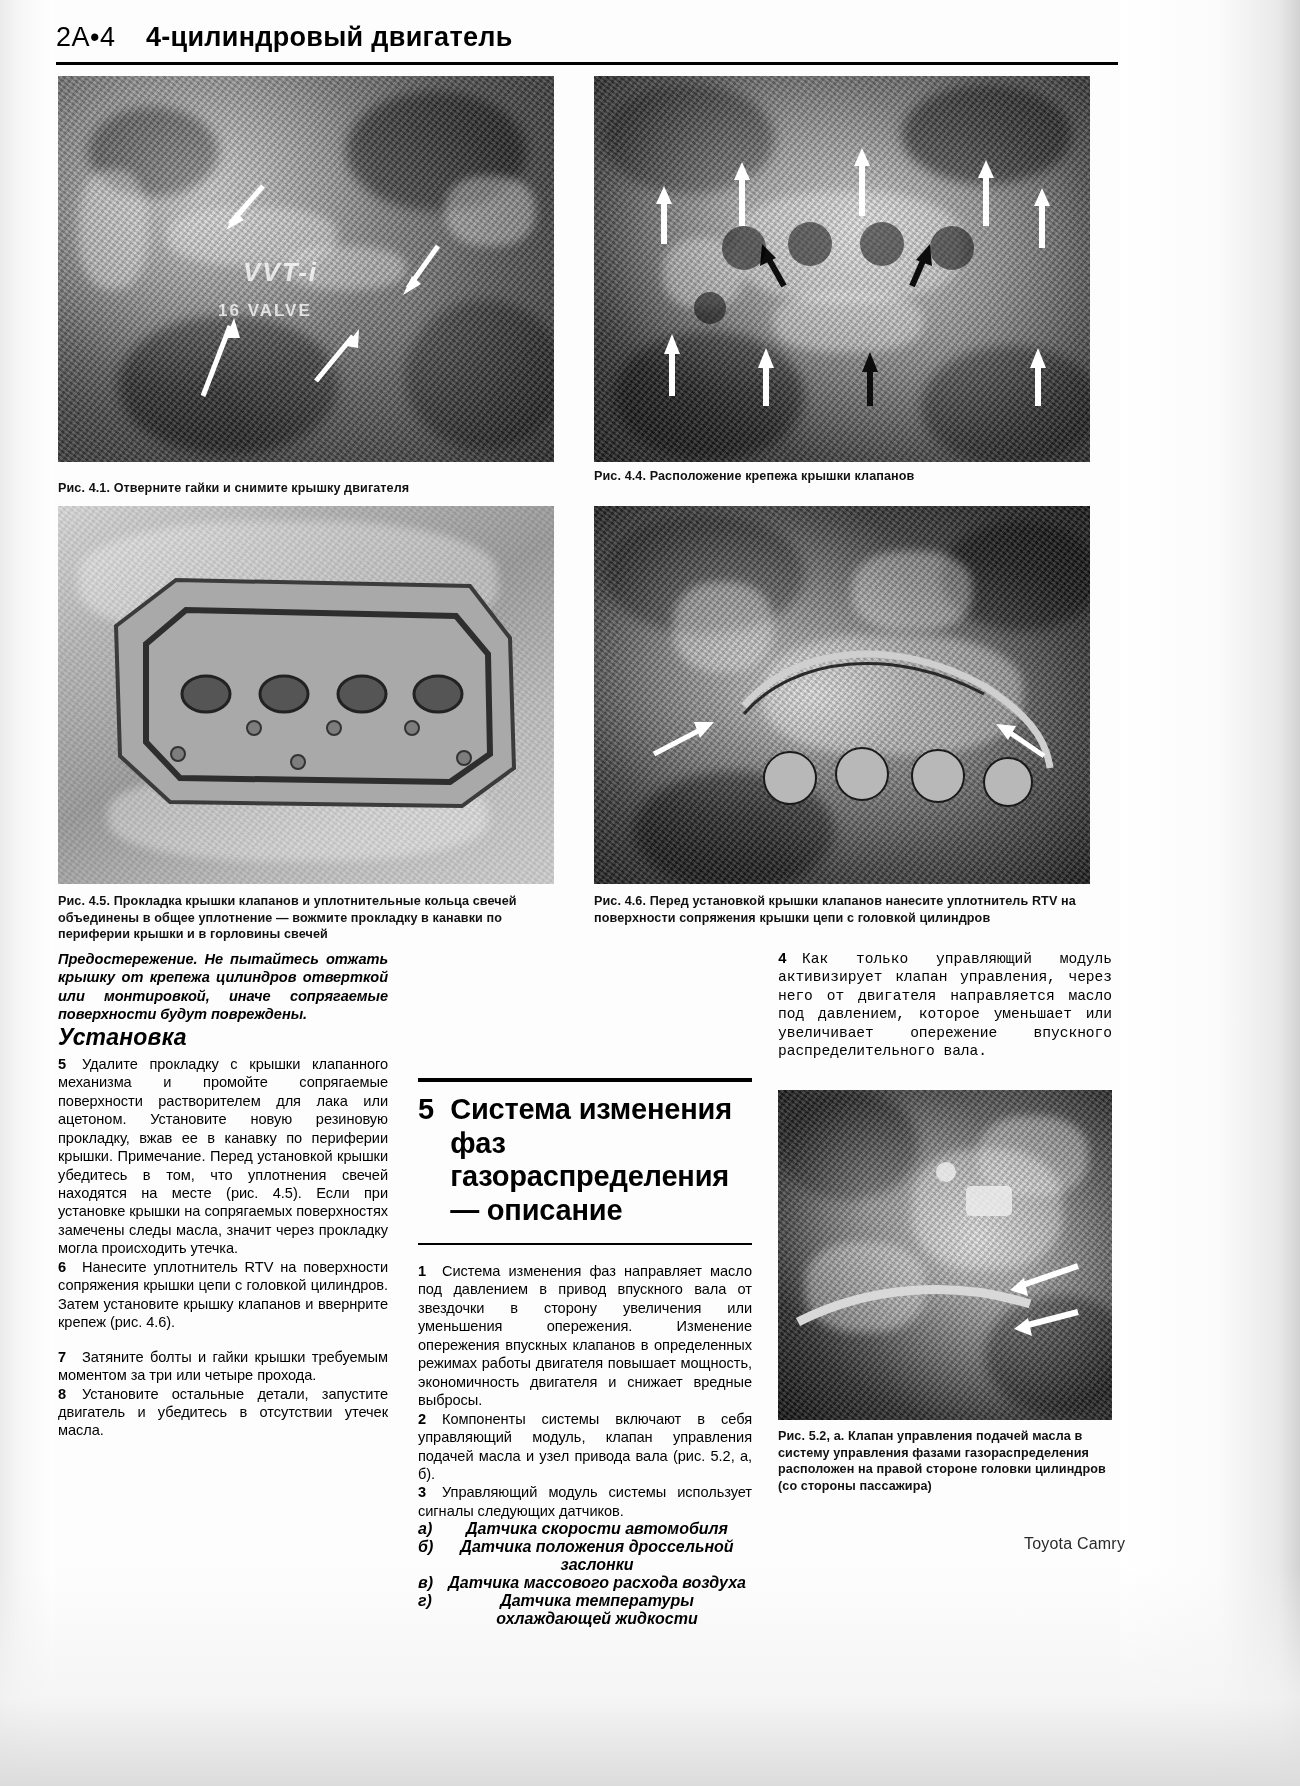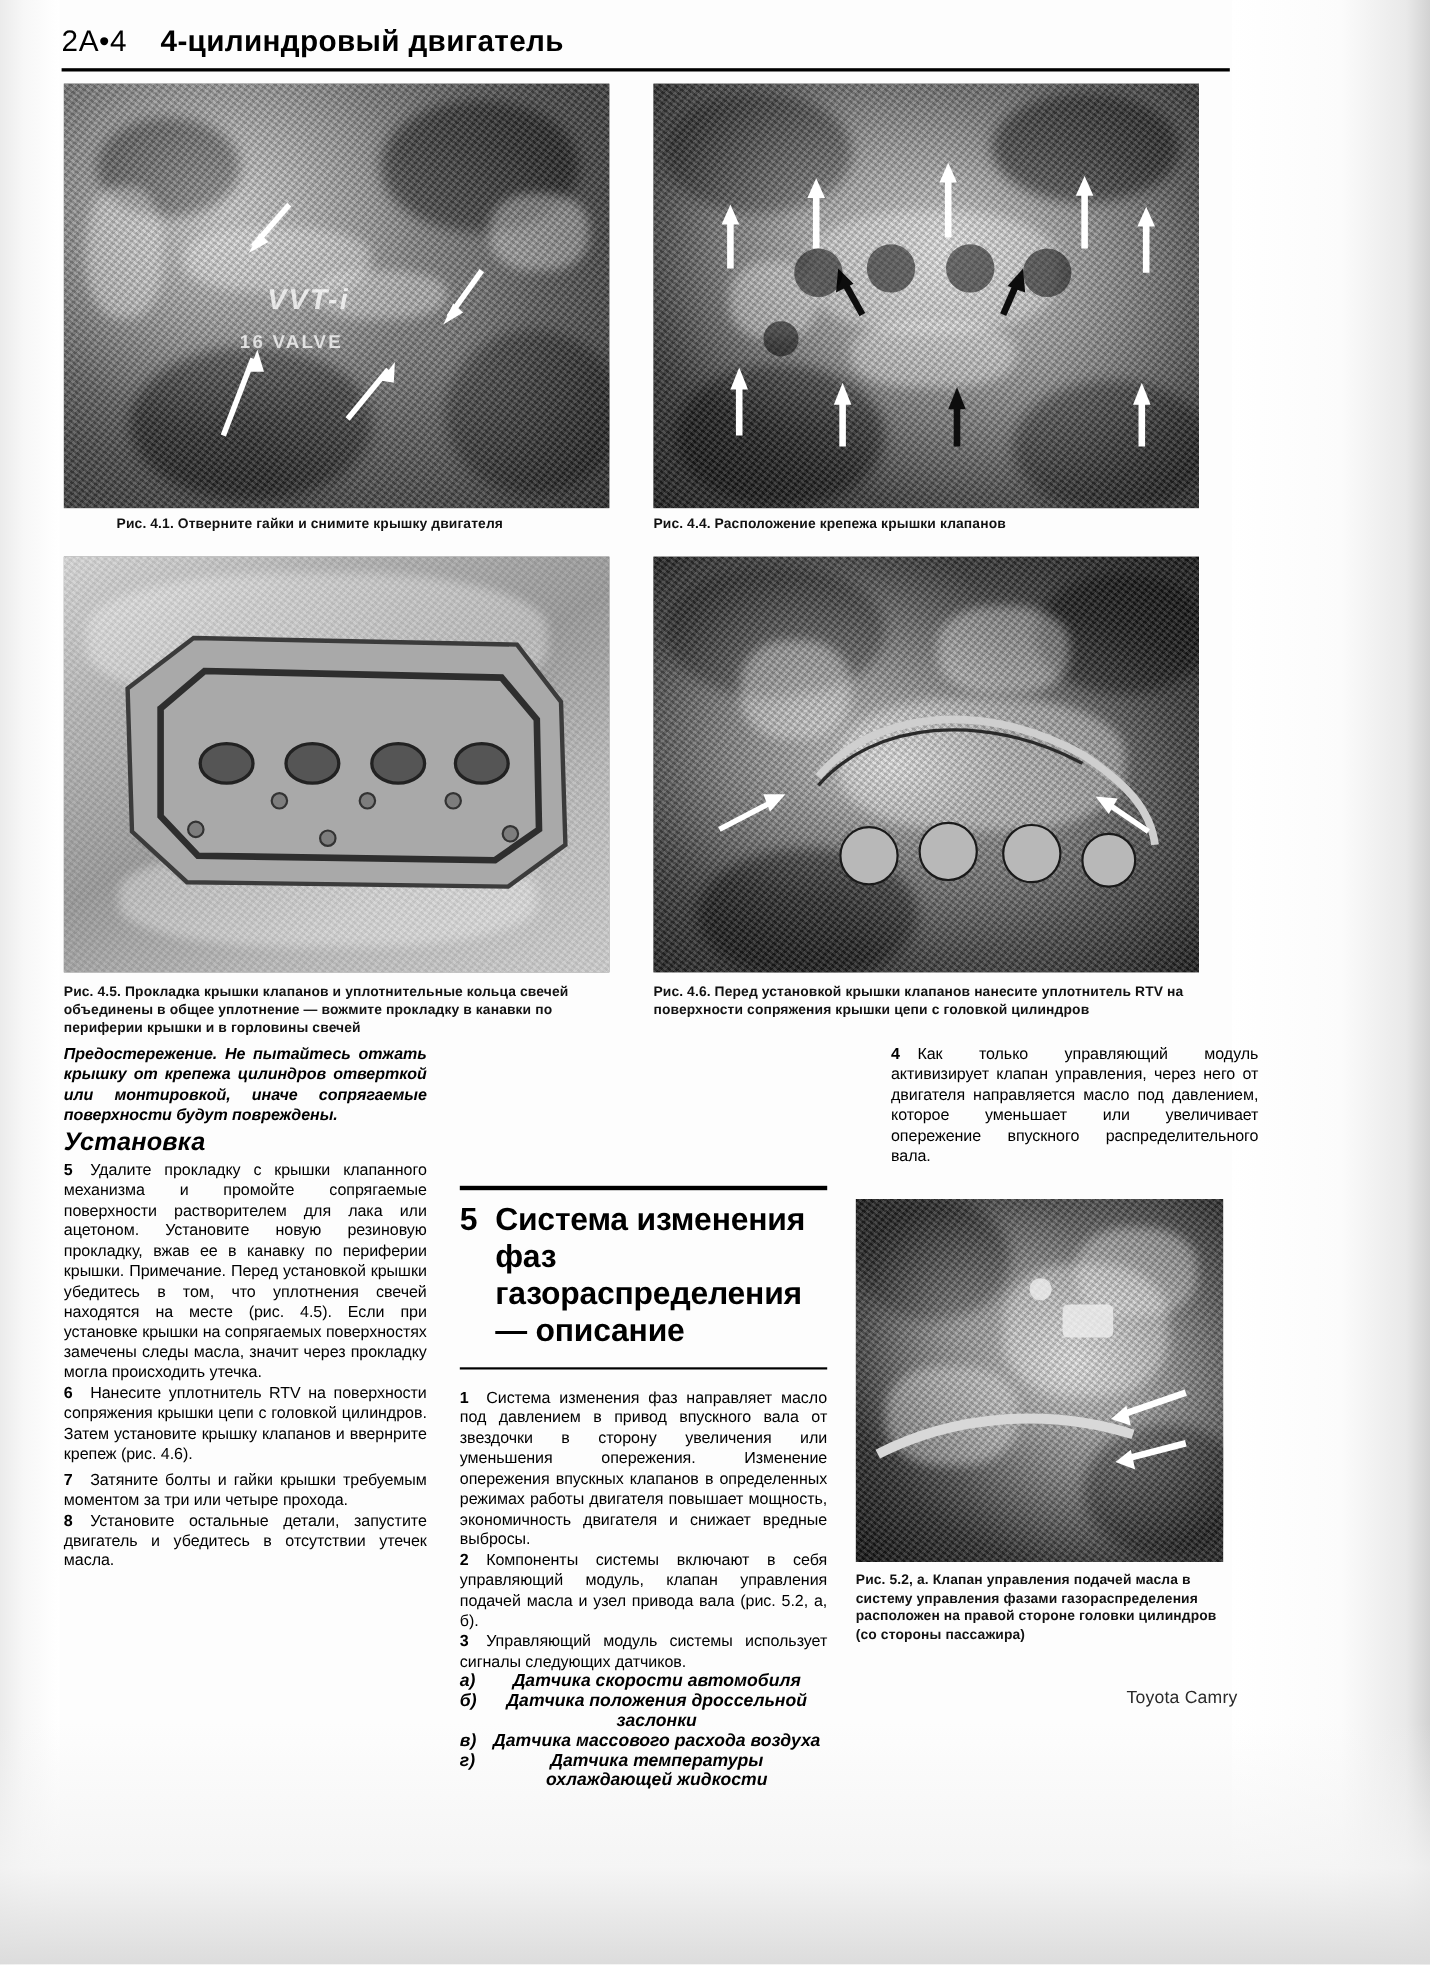--- a/index.html
+++ b/index.html
@@ -211,21 +211,21 @@
 
         <line x1="258" y1="305" x2="295" y2="260"></line>
         <polygon points="301,253 288,270 300,272" stroke="none"></polygon>
       </g>
       <g fill="rgba(255,255,255,.75)" font-family="Liberation Sans, sans-serif" font-weight="bold">
         <text x="185" y="205" font-size="26" font-style="italic" letter-spacing="2">VVT-i</text>
         <text x="160" y="240" font-size="17" letter-spacing="2">16 VALVE</text>
       </g>
     </svg>
   </div>
-  <div class="caption" style="left:58px; top:468px; width:500px;margin-left:48px;">Рис. 4.1. Отверните гайки и снимите крышку двигателя</div>
+  <div class="caption" style="left:58px; top:480px; width:500px;">Рис. 4.1. Отверните гайки и снимите крышку двигателя</div>
 
   <div class="photo" style="left:594px; top:76px; width:496px; height:386px;">
     <div class="tone-b"></div>
     <div class="blobs">
       <i style="left:2%;  top:2%;  width:170px; height:110px;"></i>
       <i style="left:62%; top:2%;  width:170px; height:100px;"></i>
       <i style="left:4%;  top:66%; width:190px; height:130px;"></i>
       <i style="left:66%; top:70%; width:180px; height:120px;"></i>
       <u style="left:28%; top:30%; width:230px; height:110px;"></u>
       <u style="left:36%; top:56%; width:150px; height:60px;"></u>
@@ -337,21 +337,21 @@
     <p class="warn">Предостережение. Не пытайтесь отжать крышку от крепежа цилиндров отверткой или монтировкой, иначе сопрягаемые поверхности будут повреждены.</p>
 
     <h2 class="sec-sub">Установка</h2>
 
     <p class="num-p">
       <span class="n">5</span><span>Удалите прокладку с крышки клапанного механизма и промойте сопрягаемые поверхности растворителем для лака или ацетоном. Установите новую резиновую прокладку, вжав ее в канавку по периферии крышки. Примечание. Перед установкой крышки убедитесь в том, что уплотнения свечей находятся на месте (рис. 4.5). Если при установке крышки на сопрягаемых поверхностях замечены следы масла, значит через прокладку могла происходить утечка.</span>
     </p>
     <p class="num-p" style="margin-top:0">
       <span class="n">6</span><span>Нанесите уплотнитель RTV на поверхности сопряжения крышки цепи с головкой цилиндров. Затем установите крышку клапанов и ввернрите крепеж (рис. 4.6).</span>
     </p>
-    <p class="num-p" style="margin-top:5px">
+    <p class="num-p" style="margin-top:16px">
       <span class="n">7</span><span>Затяните болты и гайки крышки требуемым моментом за три или четыре прохода.</span>
     </p>
     <p class="num-p" style="margin-top:0">
       <span class="n">8</span><span>Установите остальные детали, запустите двигатель и убедитесь в отсутствии утечек масла.</span>
     </p>
   </div>
 
   <div class="sec-head-wrap" style="left:418px; top:1078px; width:334px;">
     <div class="sec-rule-top"></div>
     <div class="sec-head">
@@ -383,21 +383,21 @@
     <div class="list-item">
       <span class="mk">в)</span>
       <span class="tx">Датчика массового расхода воздуха</span>
     </div>
     <div class="list-item">
       <span class="mk">г)</span>
       <span class="tx">Датчика температуры охлаждающей жидкости</span>
     </div>
   </div>
 
-  <div class="col" style="left:810px; top:950px; width:334px;">
+  <div class="col" style="left:778px; top:950px; width:334px;font-family:Liberation Mono, monospace;">
     <p class="num-p">
       <span class="n">4</span><span>Как только управляющий модуль активизирует клапан управления, через него от двигателя направляется масло под давлением, которое уменьшает или увеличивает опережение впускного распределительного вала.</span>
     </p>
   </div>
 
   <div class="photo" style="left:778px; top:1090px; width:334px; height:330px;">
     <div class="tone-e"></div>
     <div class="blobs">
       <i style="left:0%;  top:0%;  width:140px; height:110px;"></i>
       <i style="left:62%; top:62%; width:150px; height:120px;"></i>

